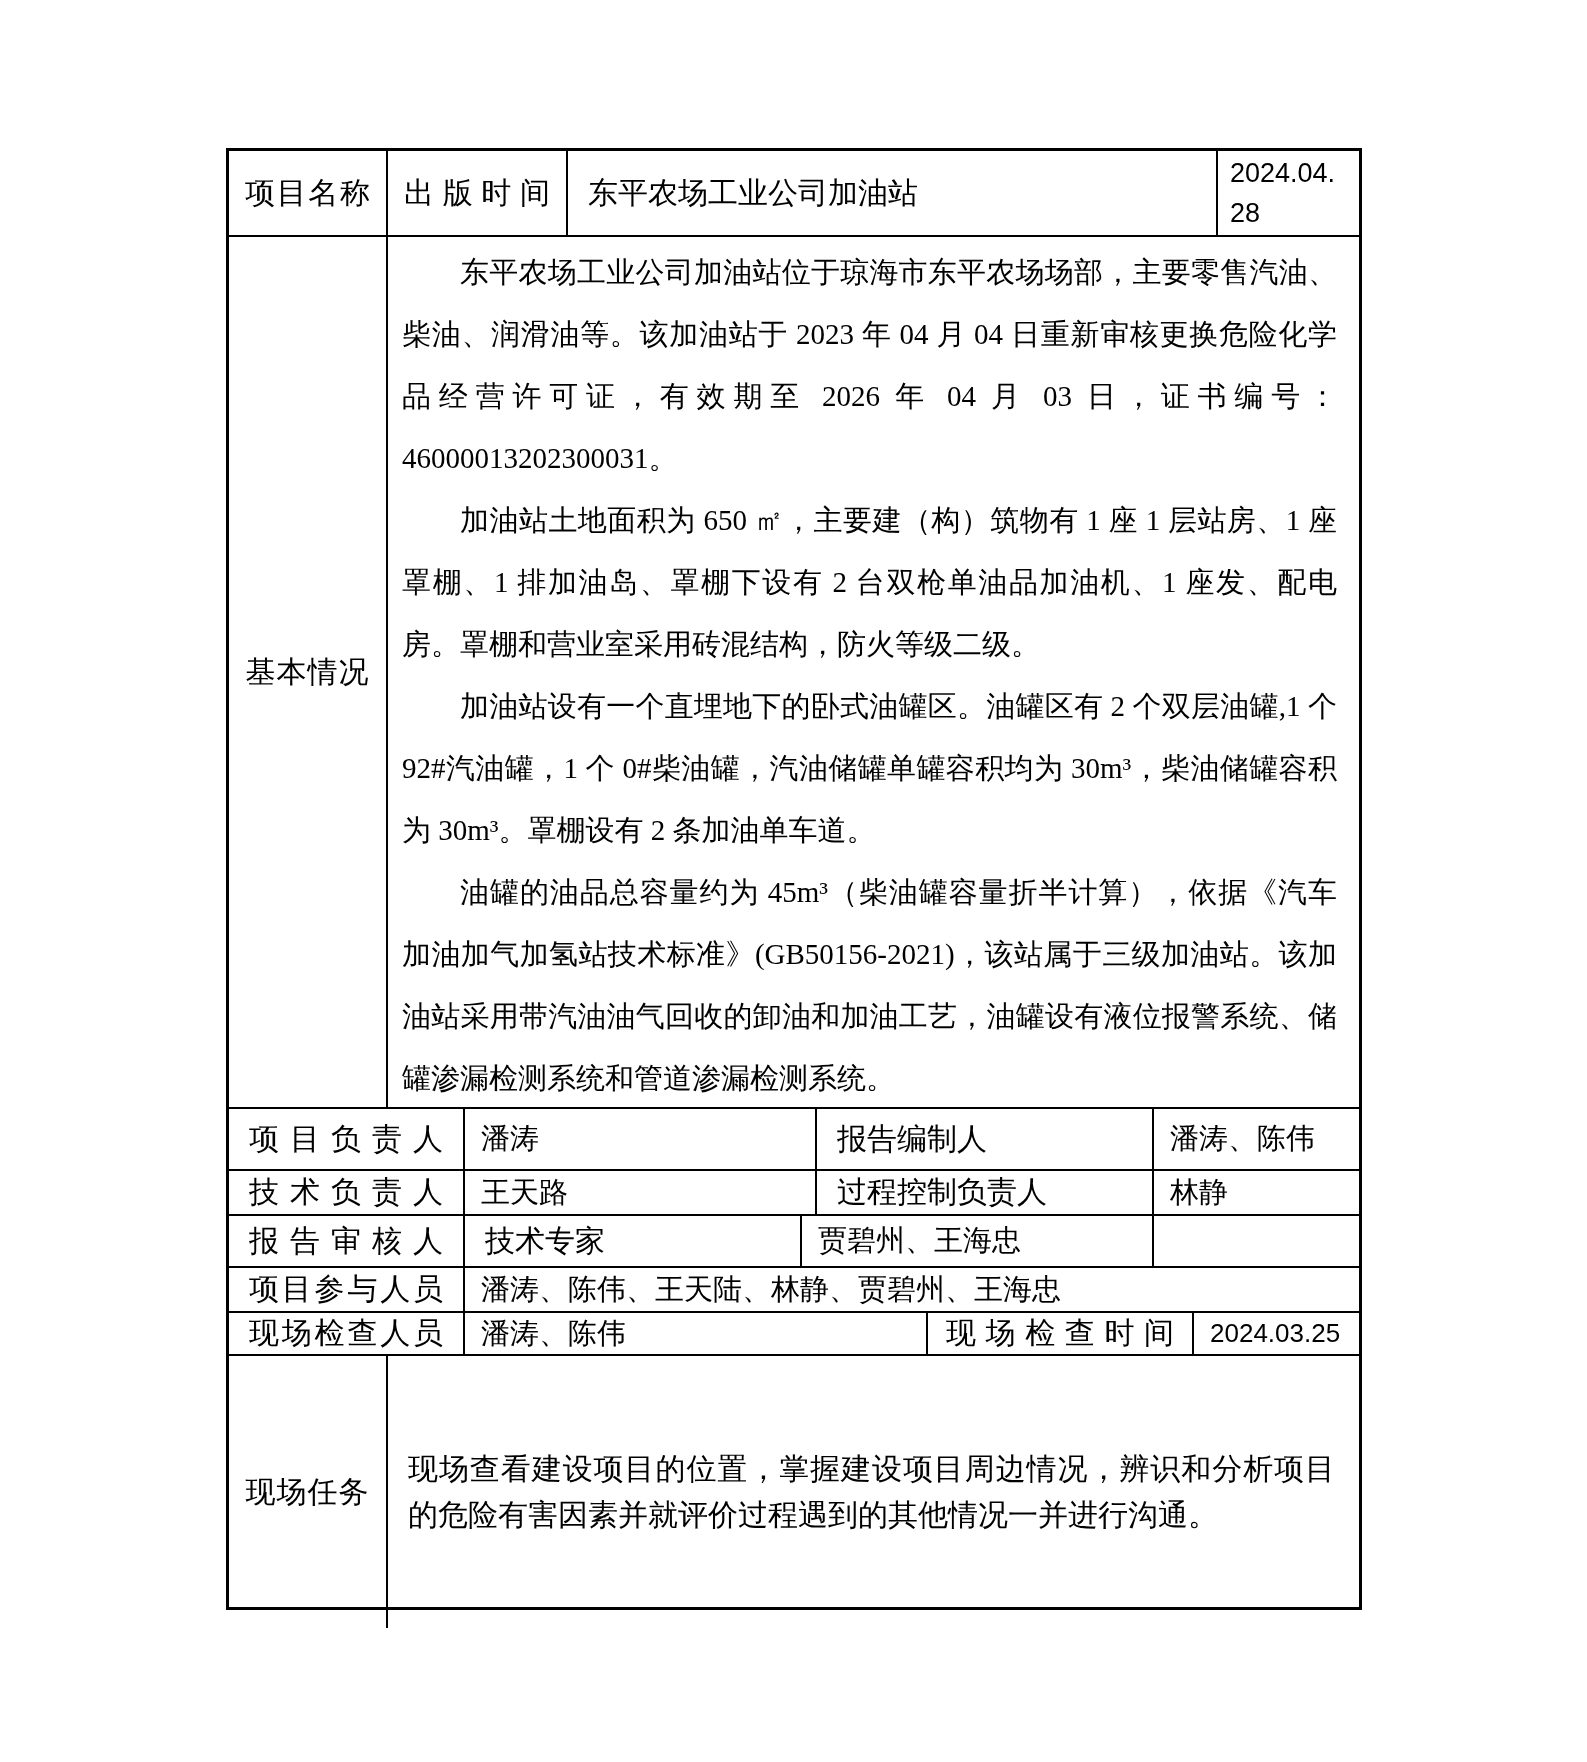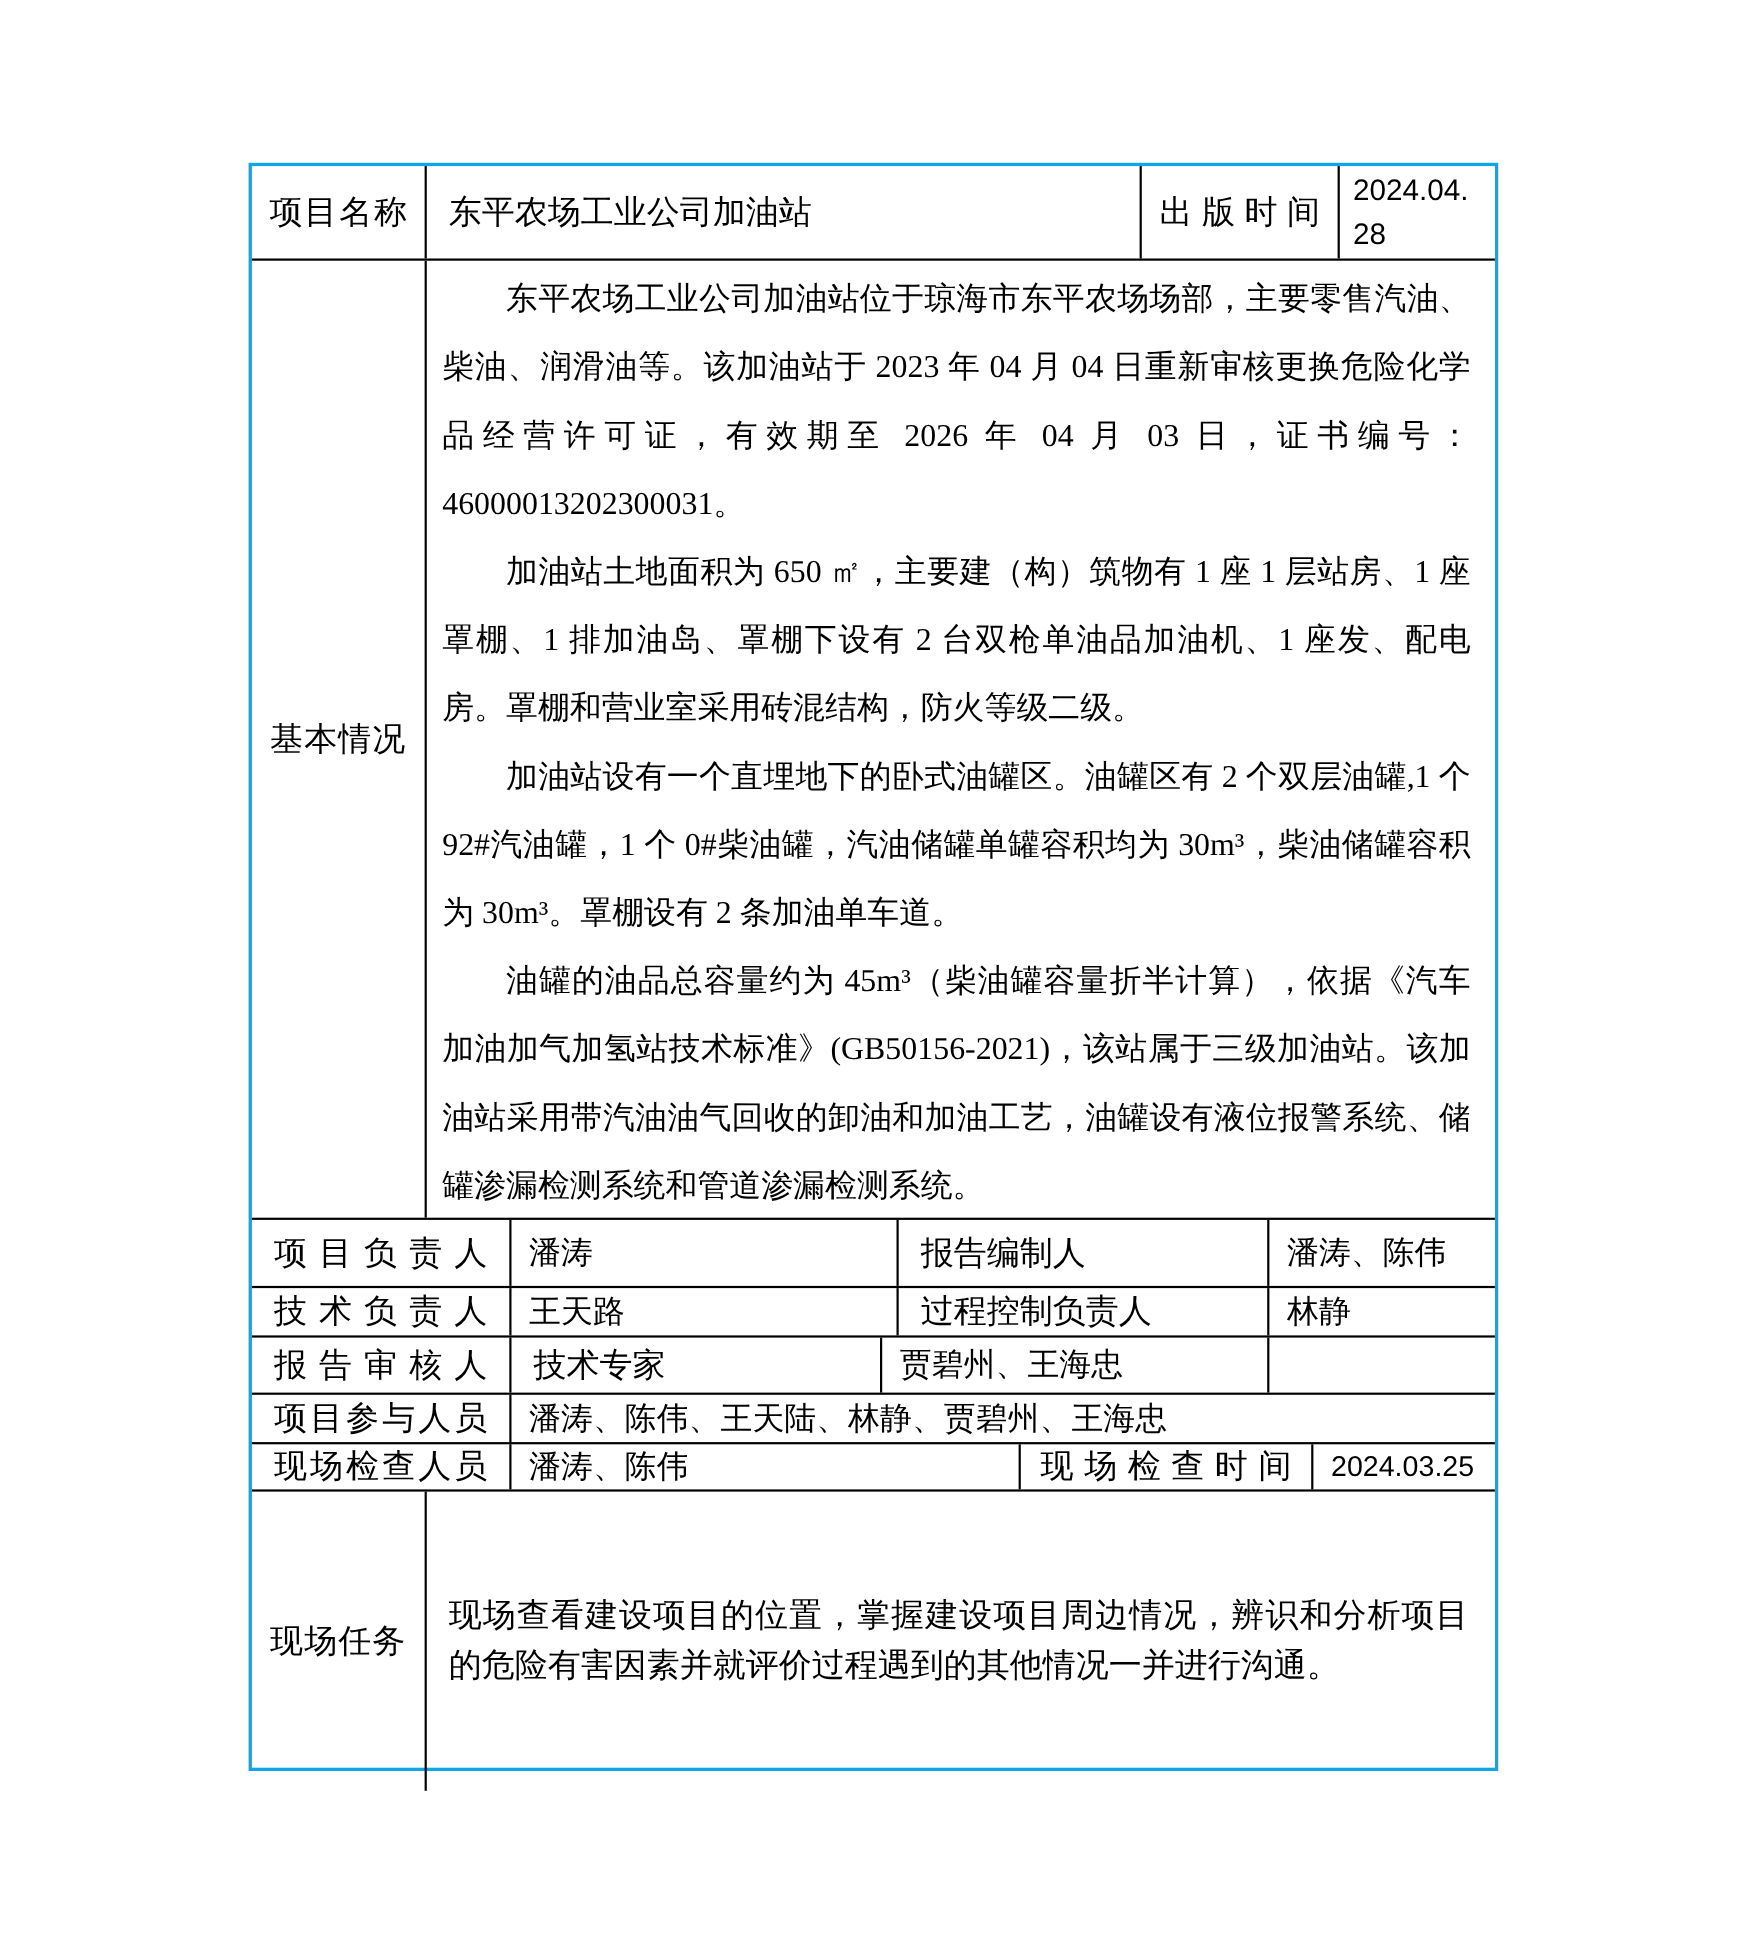--- a/index.html
+++ b/index.html
@@ -5,21 +5,21 @@
   html,body{margin:0;padding:0;background:#ffffff;}
   body{
     width:1587px;height:1762px;
     font-family:"Liberation Serif", serif;
     color:#000;
   }
   .sheet{position:relative;width:1587px;height:1762px;background:#fff;overflow:hidden;}
   .doc-table{
     position:absolute;left:226px;top:148px;
     width:1136px;height:1462px;
-    box-sizing:border-box;border:3px solid #0ea5e9;
+    box-sizing:border-box;border:3px solid #000000;
     display:flex;flex-direction:column;
     background:#fff;
   }
   .row{display:flex;box-sizing:border-box;flex-shrink:0;width:100%;}
   .row + .row{border-top:2px solid #000;}
   .cell{
     box-sizing:border-box;display:flex;align-items:center;
     overflow:hidden;min-width:0;
   }
   .cell + .cell{border-left:2px solid #000;}
@@ -67,25 +67,25 @@
 </head>
 <body>
 
 <div class="sheet">
   <div class="doc-table">
 
     <div class="row h-r1">
       <div class="cell w157 lbl">
         <span class="dist">项目名称</span>
       </div>
+      <div class="cell w180 lbl">
+        <span class="dist">出版时间</span>
+      </div>
       <div class="cell w650">
         <span class="val" style="padding-left:20px;font-size:30px;">东平农场工业公司加油站</span>
-      </div>
-      <div class="cell w180 lbl">
-        <span class="dist">出版时间</span>
       </div>
       <div class="cell w143">
         <span class="pub-date num" style="font-size:27px;">2024.04.
 28</span>
       </div>
     </div>
 
     <div class="row h-r2">
       <div class="cell w157 lbl">
         <span class="ctr">基本情况</span>

